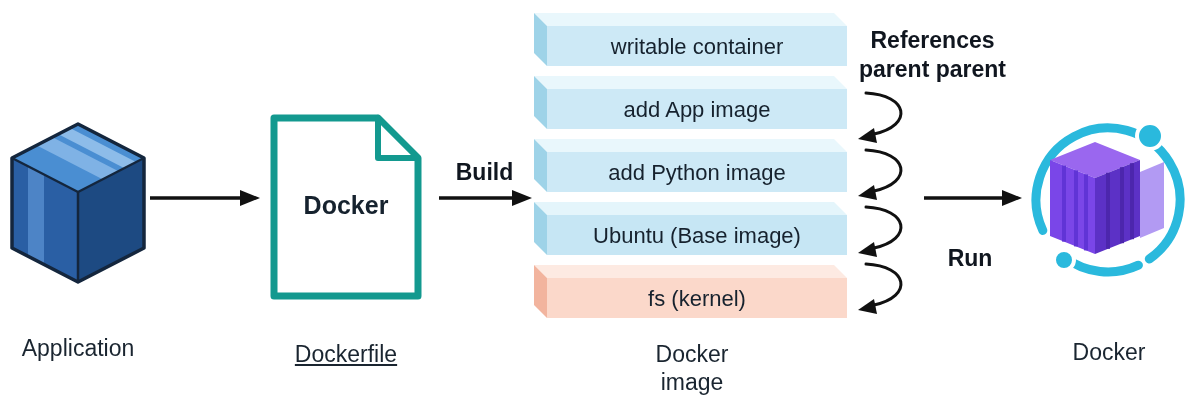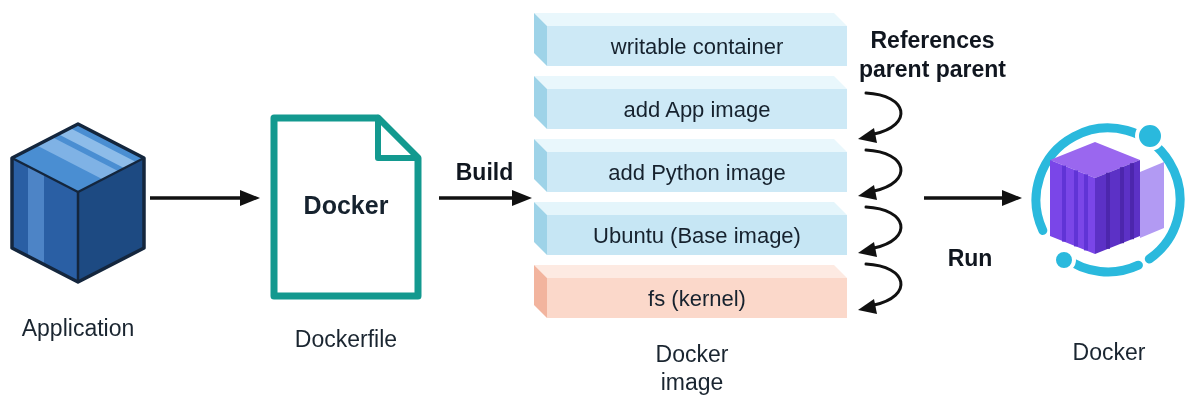--- a/index.html
+++ b/index.html
@@ -41,33 +41,33 @@
     <polygon points="30,27 46,19 112,53 96,61" fill="#7fb2e5"></polygon>
     <polygon points="52,16 64,10 130,44 118,50" fill="#8dbce9"></polygon>
     <polygon points="6,40 72,74 72,164 6,130" fill="#2a5fa4"></polygon>
     <polygon points="22,48 38,56 38,147 22,139" fill="#4d84c6"></polygon>
     <polygon points="72,74 138,40 138,130 72,164" fill="#1d4a82"></polygon>
     <polygon class="box-outline" points="72,6 138,40 138,130 72,164 6,130 6,40"></polygon>
     <line class="box-edge" x1="6" y1="40" x2="72" y2="74"></line>
     <line class="box-edge" x1="138" y1="40" x2="72" y2="74"></line>
     <line class="box-edge" x1="72" y1="74" x2="72" y2="164"></line>
   </svg>
-  <div class="label abs" style="left:0px; top:314px; width:156px;text-align:center;">Application</div>
+  <div class="label abs" style="left:0px; top:334px; width:156px;text-align:center;">Application</div>
 
   <svg class="abs arrow" style="left:148px; top:188px;" width="112" height="20" viewBox="0 0 112 20">
     <line x1="2" y1="10" x2="93" y2="10"></line>
     <polygon points="112,10 92,2 92,18"></polygon>
   </svg>
 
   <svg class="abs" style="left:266px; top:110px;" width="160" height="192" viewBox="0 0 160 192">
     <path class="docpath" d="M8,8 L112,8 L152,48 L152,186 L8,186 Z"></path>
     <path class="docfold" d="M112,8 L112,48 L152,48 Z"></path>
     <text class="doc-text" x="80" y="104" text-anchor="middle">Docker</text>
   </svg>
-  <div class="label abs" style="left:266px; top:325px; width:160px;">Dockerfile</div>
+  <div class="label abs" style="left:266px; top:340px; width:160px;text-decoration:underline;">Dockerfile</div>
 
   <div class="annot abs" style="left:437px; top:158px; width:95px;">Build</div>
   <svg class="abs arrow" style="left:437px; top:188px;" width="95" height="20" viewBox="0 0 95 20">
     <line x1="2" y1="10" x2="76" y2="10"></line>
     <polygon points="95,10 75,2 75,18"></polygon>
   </svg>
 
   <svg class="abs" style="left:534px; top:12px;" width="316" height="310" viewBox="0 0 316 310">
 
     <g>

